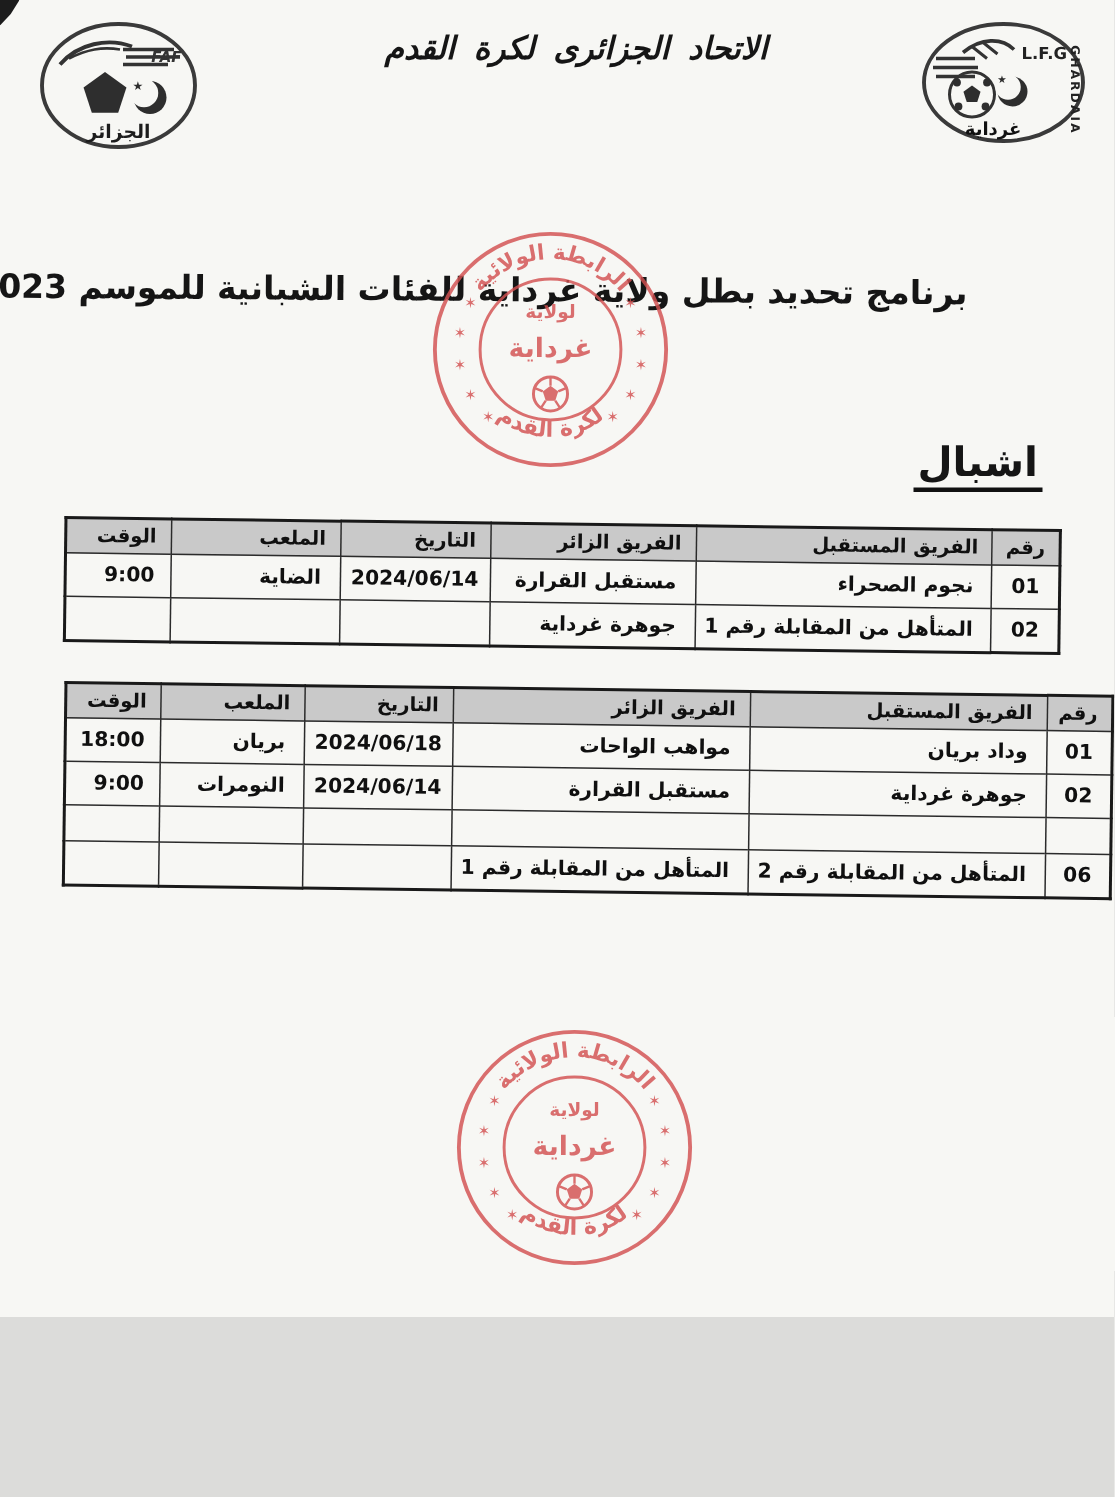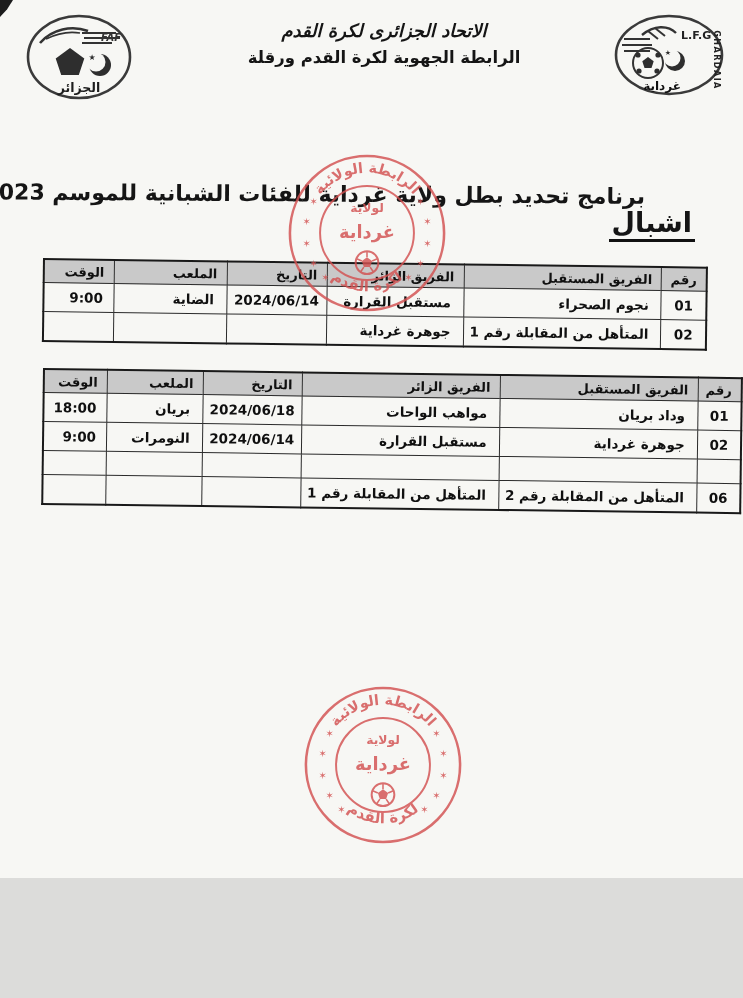--- a/index.html
+++ b/index.html
@@ -9,40 +9,40 @@
     font-family:"DejaVu Sans",sans-serif;color:#151515;
   }
   .corner-mark{
     position:absolute;top:0;left:0;width:13px;height:17px;background:#1c1c1c;
     clip-path:polygon(0 0,100% 0,55% 55%,0 100%);
   }
   
   .header-row{display:flex;justify-content:space-between;align-items:flex-start;padding:10px 16px 0 24px;}
   .logo{flex:0 0 auto;}
   .center-text{flex:1;text-align:center;direction:rtl;padding:10px 12px 0 34px;}
-  .fed-line{font-size:18px;font-weight:bold;font-style:italic;letter-spacing:.5px;}
+  .fed-line{font-size:21px;font-weight:bold;font-style:italic;letter-spacing:.5px;font-family:Liberation Mono, monospace;}
   .reg-line{font-size:16.5px;font-weight:bold;margin-top:7px;}
   .wil-line{font-size:15.5px;font-weight:bold;margin-top:14px;}
   
   .doc-title{
     position:relative;z-index:2;direction:rtl;text-align:right;white-space:nowrap;
     font-size:22px;font-weight:bold;margin-top:74px;padding-right:98px;
     transform:rotate(.4deg);
   }
   
   .stamp{position:absolute;z-index:3;opacity:.82;pointer-events:none;}
   .stamp-top{left:283px;top:149px;}
   .stamp-bottom{left:299px;top:681px;}
   
   .section-heading{direction:rtl;text-align:right;padding-right:48px;}
   .section-heading .hd{
     display:inline-block;font-size:27px;font-weight:bold;
     border-bottom:3px solid #111;padding:0 3px 1px;
   }
-  .h-achbal{padding-left:40px;}
+  .h-achbal{margin-top:86px;padding-left:40px;}
   .h-assaghir{margin-top:30px;}
   
   table.sched{
     border-collapse:collapse;direction:rtl;margin-left:43px;
     border:2.4px solid #191919;background:transparent;
     transform:rotate(.75deg);transform-origin:0 0;
   }
   .t1{margin-top:16px;}
   .t2{margin-top:26px;}
   .sched th,.sched td{
@@ -76,21 +76,20 @@
         <polygon points="46,38 31.7,48.4 37.2,65.1 54.8,65.1 60.3,48.4" fill="#2e2e2e"></polygon>
         <circle cx="76" cy="55" r="11" fill="#2e2e2e"></circle>
         <circle cx="72" cy="52" r="9.5" fill="#f7f7f4"></circle>
         <text x="68" y="50" text-anchor="middle" font-size="8" fill="#2e2e2e">★</text>
         <text x="55" y="82" text-anchor="middle" font-size="12.5" font-weight="bold" fill="#1d1d1d">الجزائر</text>
       </svg>
     </div>
 
     <div class="center-text">
       <div class="fed-line">الاتحاد الجزائرى لكرة القدم</div>
-      <div class="reg-line">الرابطة  الجهوية لكرة القدم ورقلة</div>
     </div>
 
     <div class="logo">
       <svg width="115" height="90" viewBox="0 0 115 90">
         <ellipse cx="57" cy="45" rx="53" ry="39" fill="none" stroke="#3a3a3a" stroke-width="2.6"></ellipse>
         <path d="M12 29 h26 M10 35 h30 M12 41 h26" stroke="#333" stroke-width="2.2"></path>
         <path d="M30 25 C 42 15, 56 15, 64 23" fill="none" stroke="#333" stroke-width="2.4"></path>
         <path d="M36 21 l10 8 M43 18 l10 8" stroke="#333" stroke-width="2"></path>
         <text x="69" y="29" font-size="11" font-weight="bold" fill="#222">L.F.G</text>
         <circle cx="36" cy="53" r="15" fill="none" stroke="#333" stroke-width="2"></circle>

